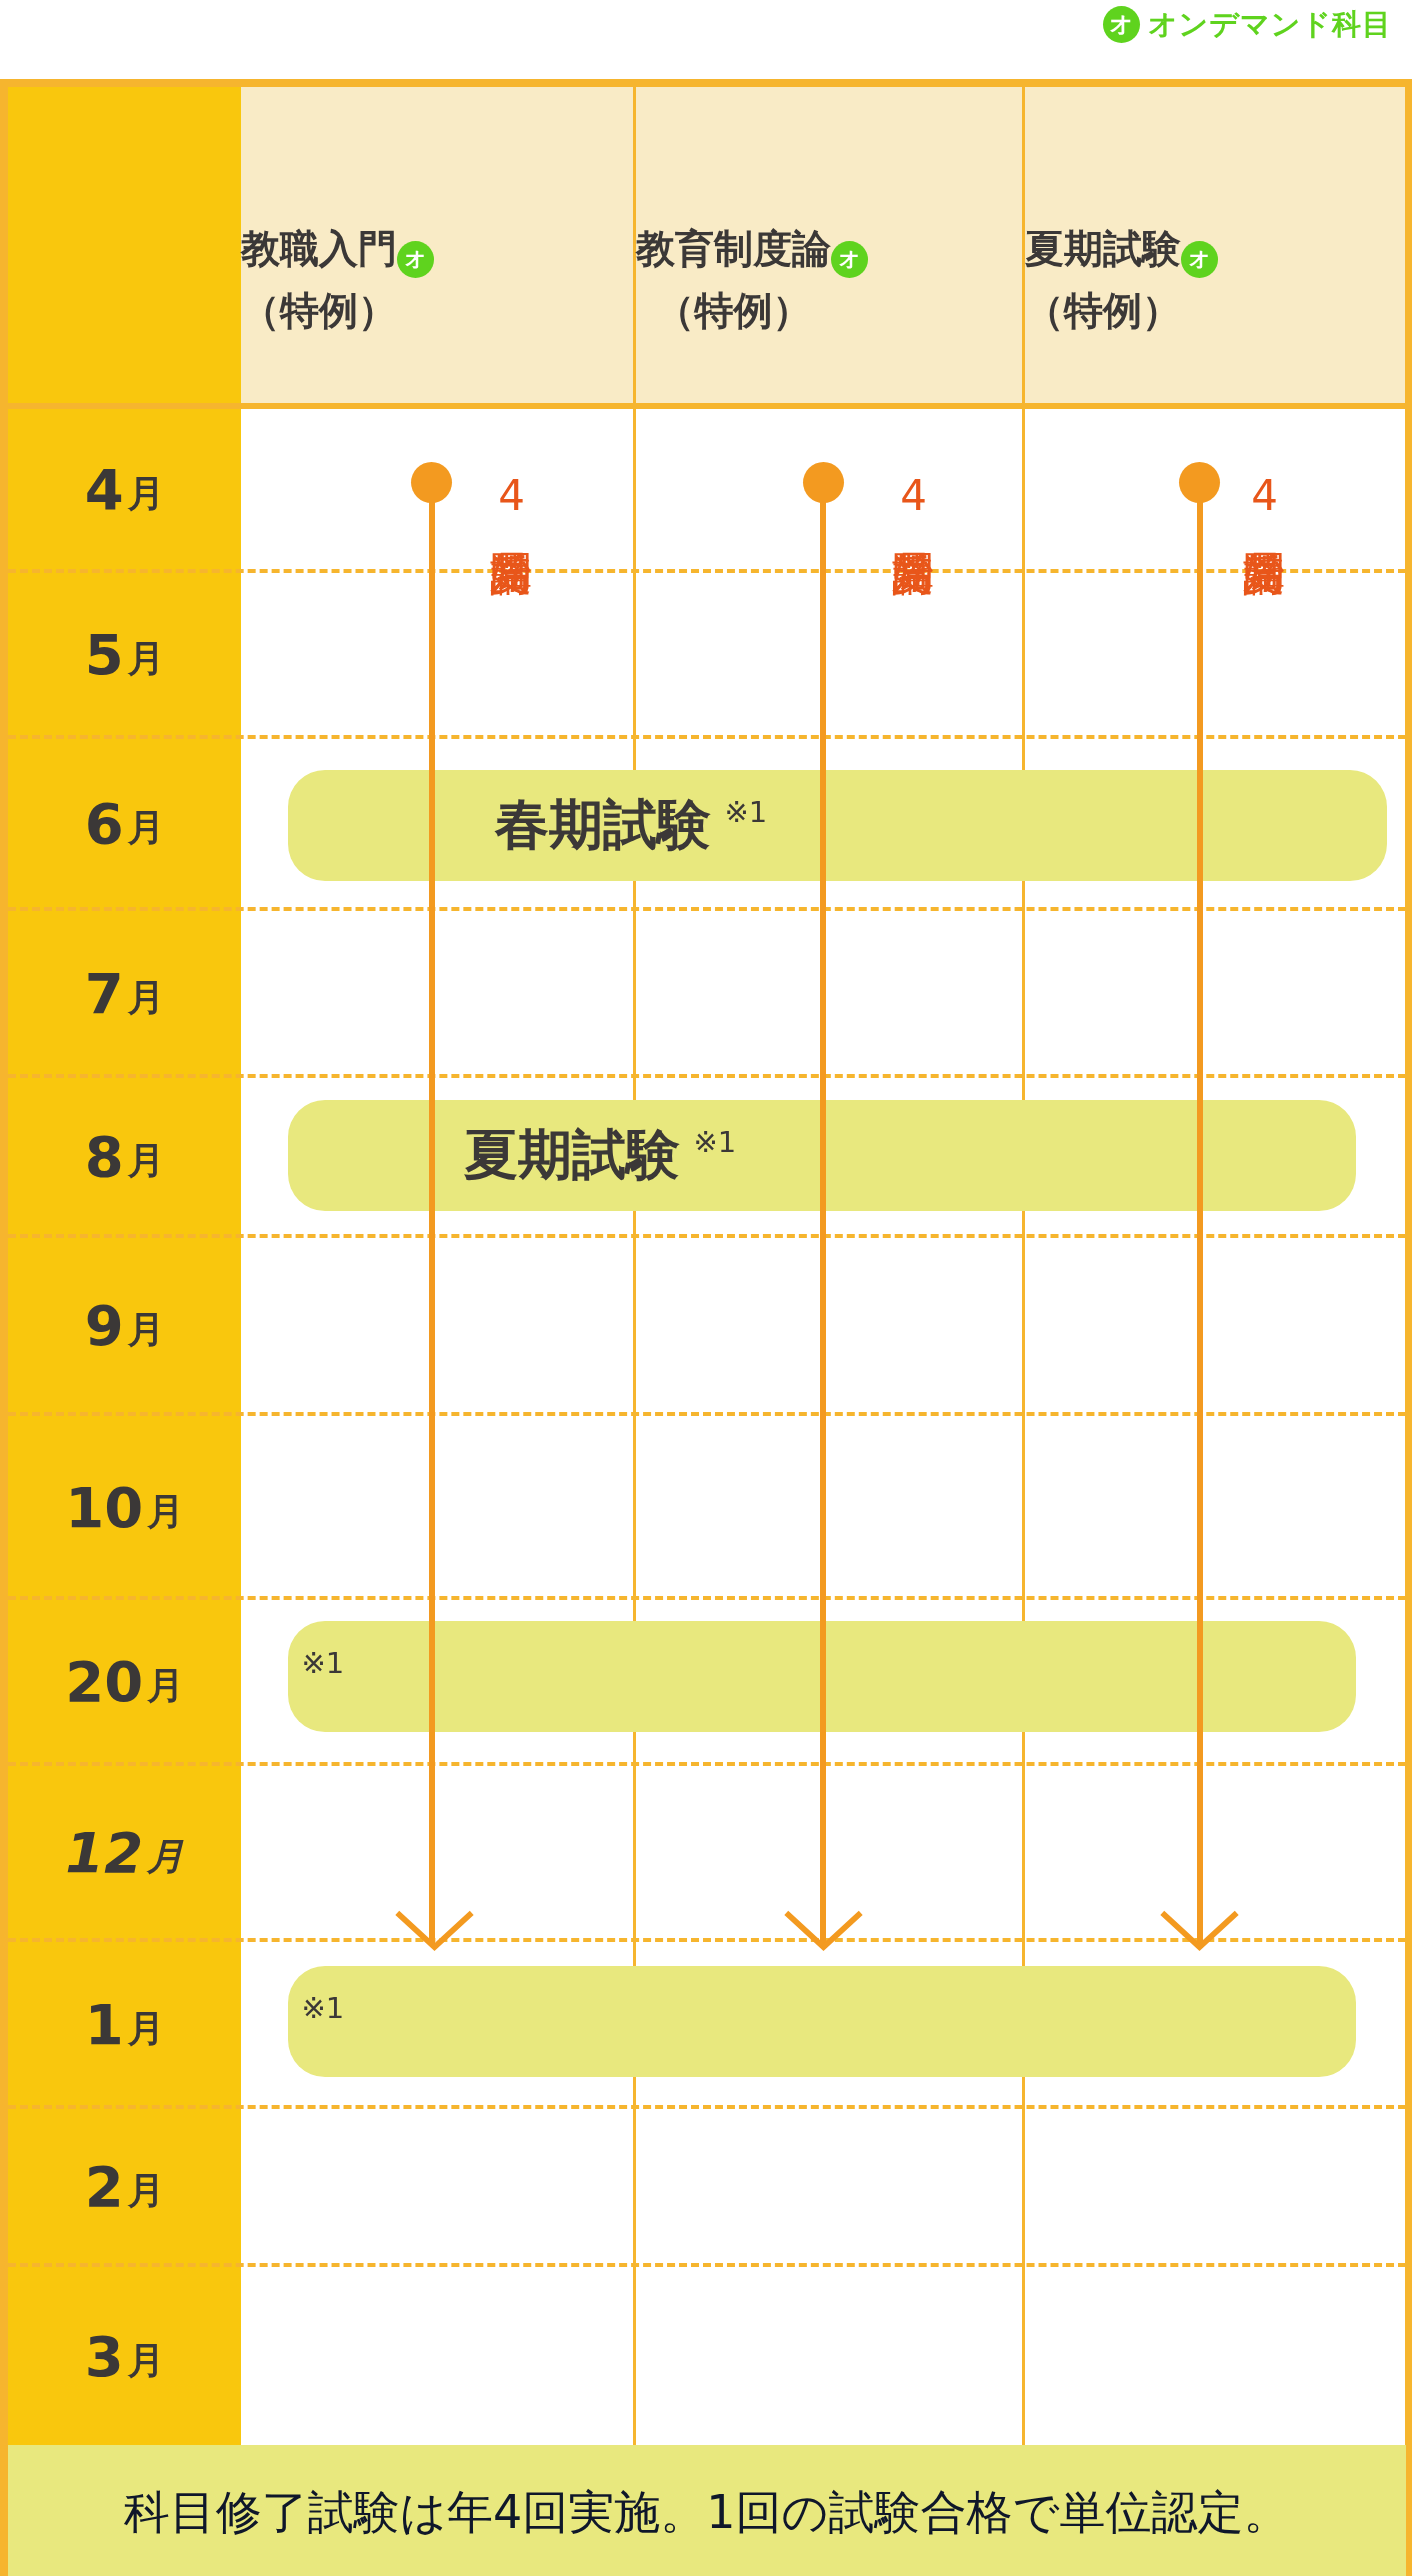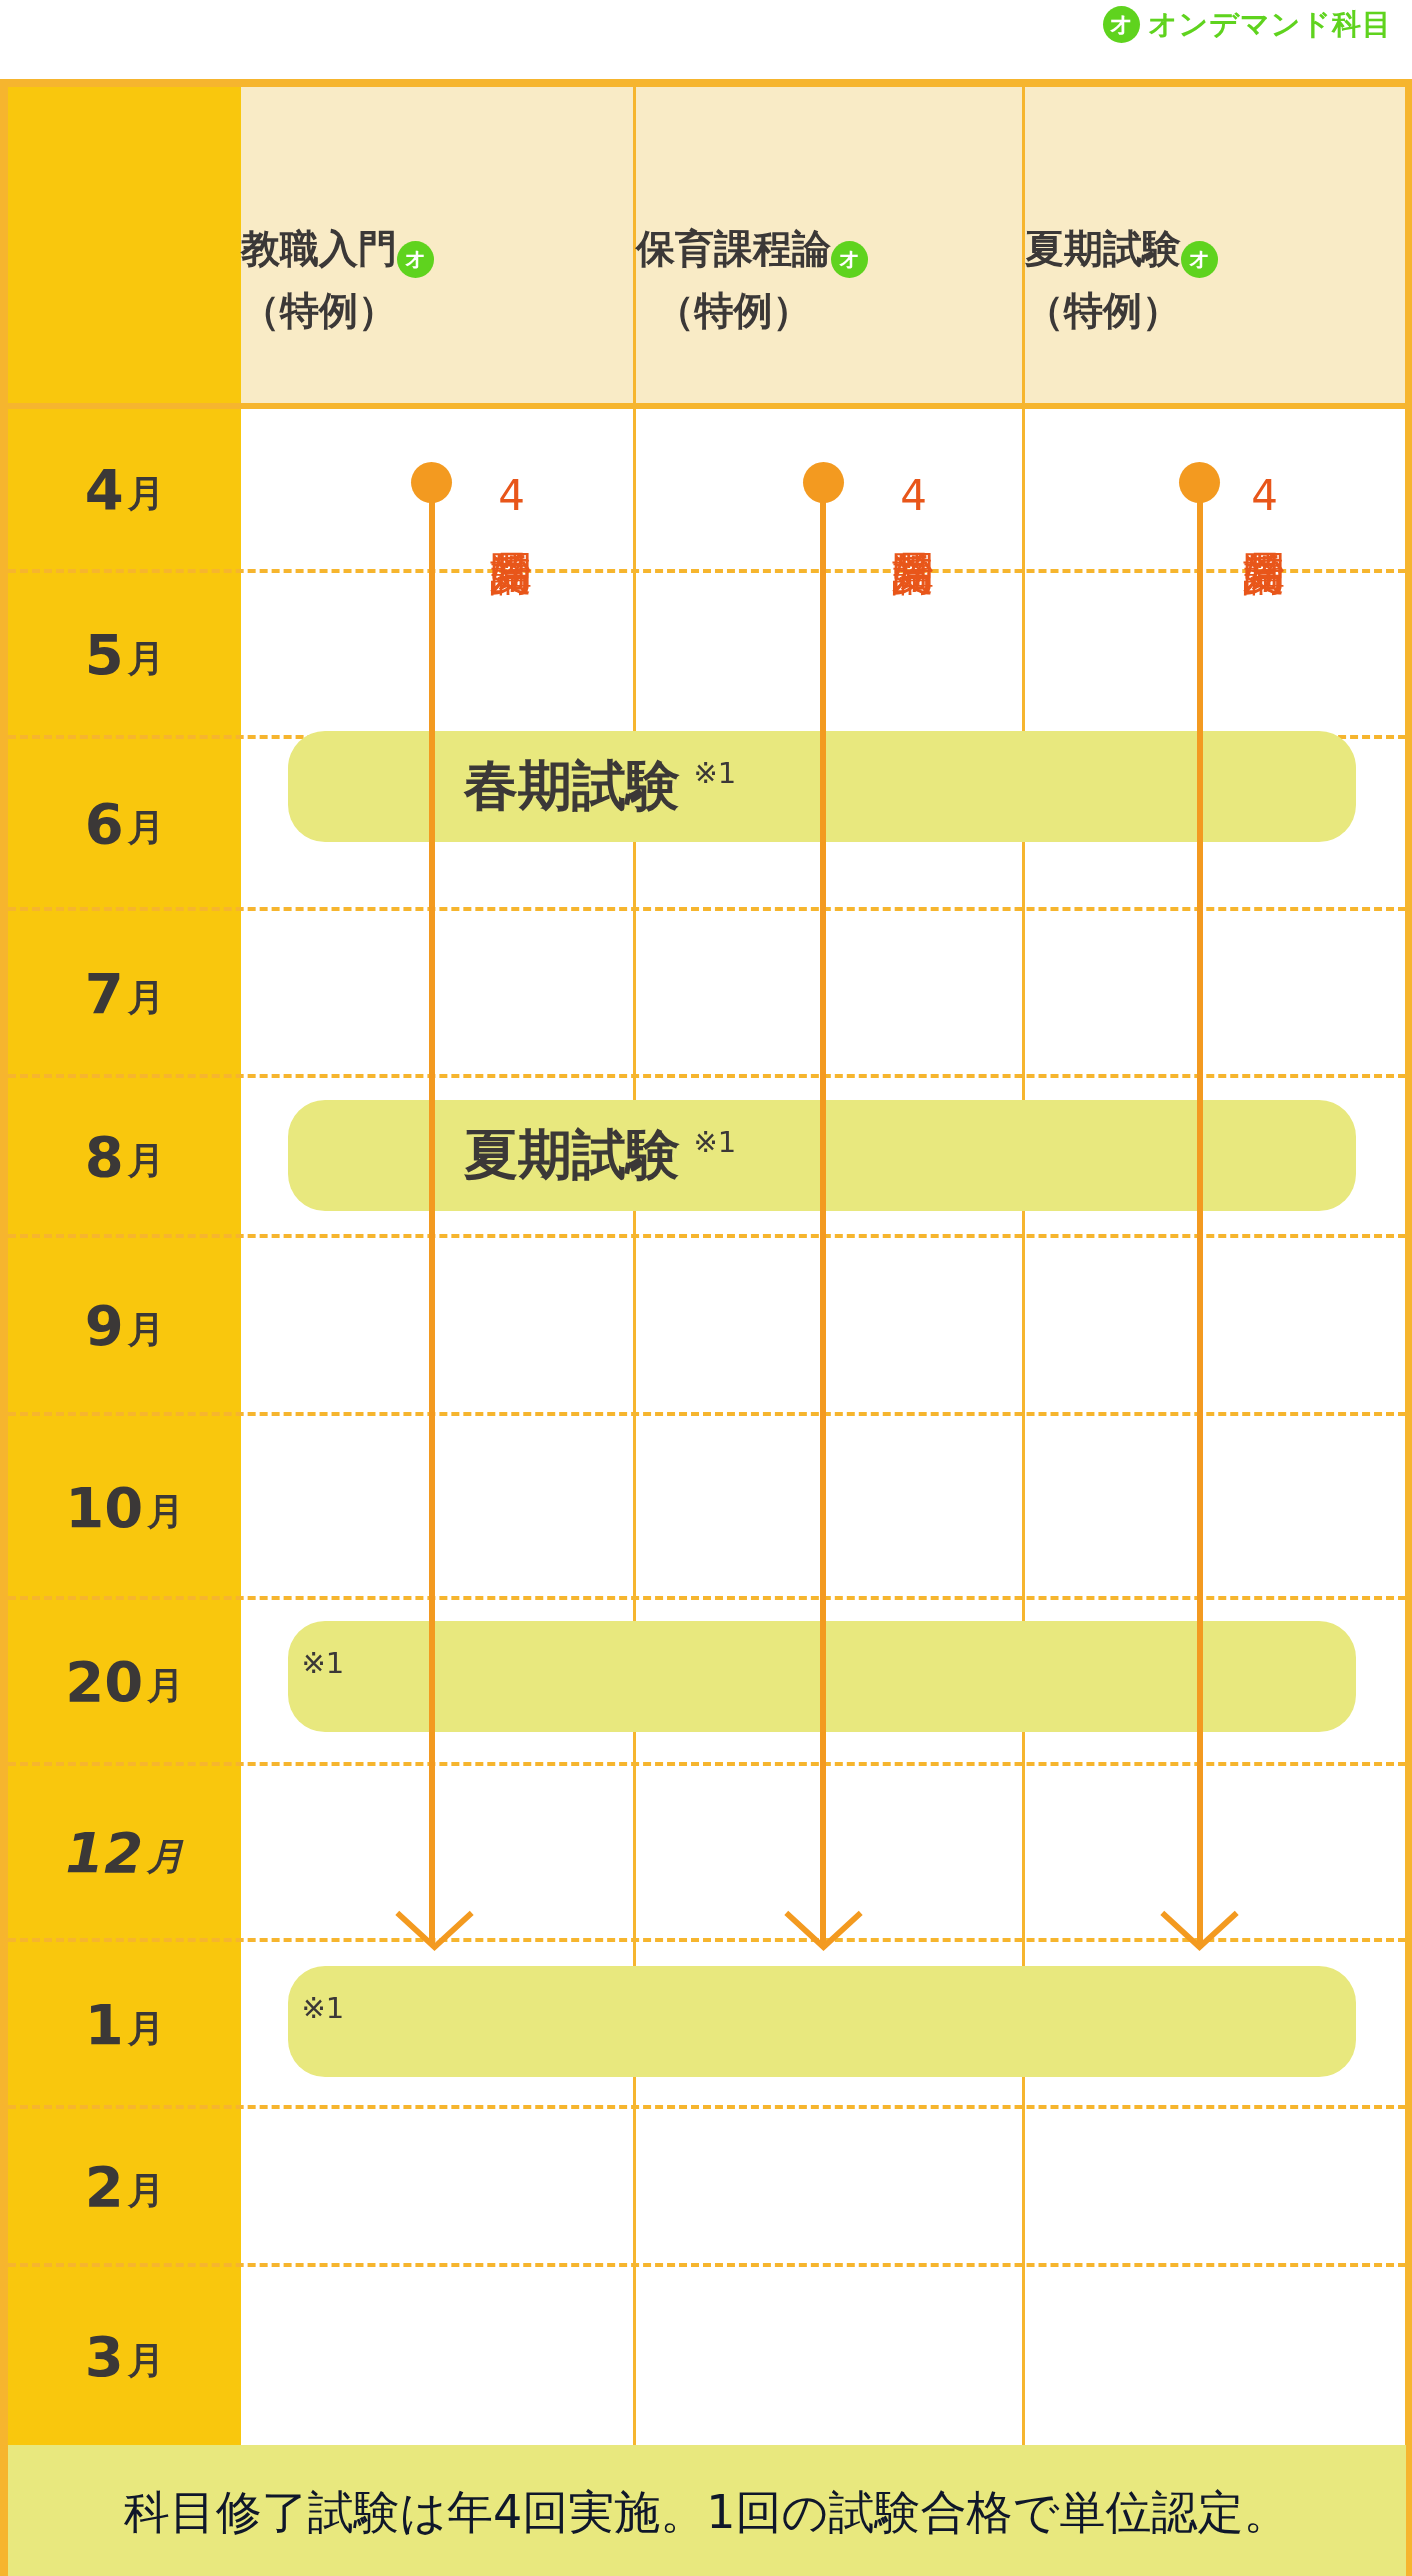--- a/index.html
+++ b/index.html
@@ -50,21 +50,21 @@
 <div class="hline"></div>
 
 <div class="vdiv" style="left:633px;"></div>
 <div class="vdiv" style="left:1022px;"></div>
 
 <div class="colhead" style="left:241px;width:392px;">
   <div class="t"><span>教職入門</span><br><span>（特例）</span></div>
   <span class="badge">オ</span>
 </div>
 <div class="colhead" style="left:636px;width:386px;">
-  <div class="t"><span>保育課程論</span><br><span>（特例）</span></div>
+  <div class="t"><span>教育制度論</span><br><span>（特例）</span></div>
   <span class="badge">オ</span>
 </div>
 <div class="colhead" style="left:1025px;width:380px;">
   <div class="t"><span>夏期試験</span><br><span>（特例）</span></div>
   <span class="badge">オ</span>
 </div>
 
 <div class="dash" style="top:569px;"></div>
 <div class="dash" style="top:735px;"></div>
 <div class="dash" style="top:907px;"></div>
@@ -119,21 +119,21 @@
   </div>
 <div class="month" style="top:2110px;height:153px;">
     <span class="n">2</span>
     <span class="m">月</span>
   </div>
 <div class="month" style="top:2268px;height:177px;">
     <span class="n">3</span>
     <span class="m">月</span>
   </div>
 
-<div class="exam" style="top:731px;">
+<div class="exam" style="top:770px;padding-left:31px;">
   <span style="margin-left:176px;">春期試験</span>
     <sup>※1</sup>
 </div>
 <div class="exam" style="top:1100px;">
   <span style="margin-left:176px;">夏期試験</span>
     <sup>※1</sup>
 </div>
 <div class="exam" style="top:1621px;">
     <sup>※1</sup>
 </div>

